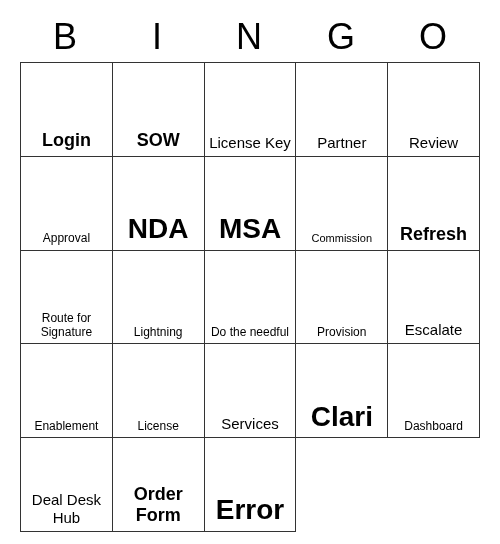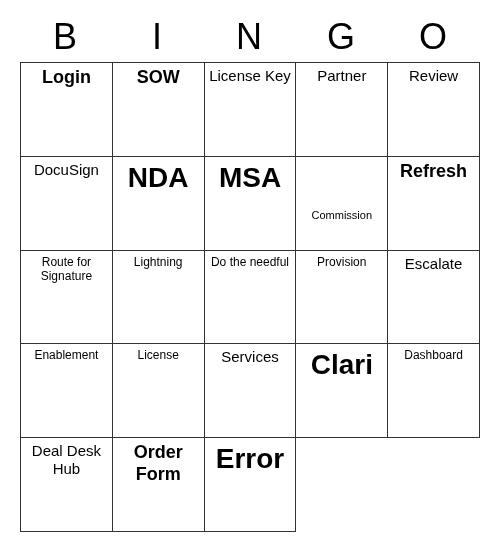--- a/index.html
+++ b/index.html
@@ -44,21 +44,21 @@
       grid-template-rows: repeat(5, 1fr);
       border-left: 1.5px solid #333;
       border-top: 1.5px solid #333;
       flex: 1;
     }
 
     .bingo-cell {
       border-right: 1.5px solid #333;
       border-bottom: 1.5px solid #333;
       display: flex;
-      align-items: flex-start;
+      align-items: flex-end;
       justify-content: center;
       text-align: center;
       padding: 4px;
       line-height: 1.2;
     }
 
     .bingo-cell span {
       display: block;
       width: 100%;
     }
@@ -110,21 +110,21 @@
       <div class="bingo-cell">
         <span class="fs-md">License Key</span>
       </div>
       <div class="bingo-cell">
         <span class="fs-md">Partner</span>
       </div>
       <div class="bingo-cell">
         <span class="fs-md">Review</span>
       </div>
       <div class="bingo-cell">
-        <span class="fs-md">DocuSign</span>
+        <span class="fs-sm">Approval</span>
       </div>
       <div class="bingo-cell">
         <span class="fs-xl">NDA</span>
       </div>
       <div class="bingo-cell">
         <span class="fs-xl">MSA</span>
       </div>
       <div class="bingo-cell">
         <span class="fs-xs">Commission</span>
       </div>

